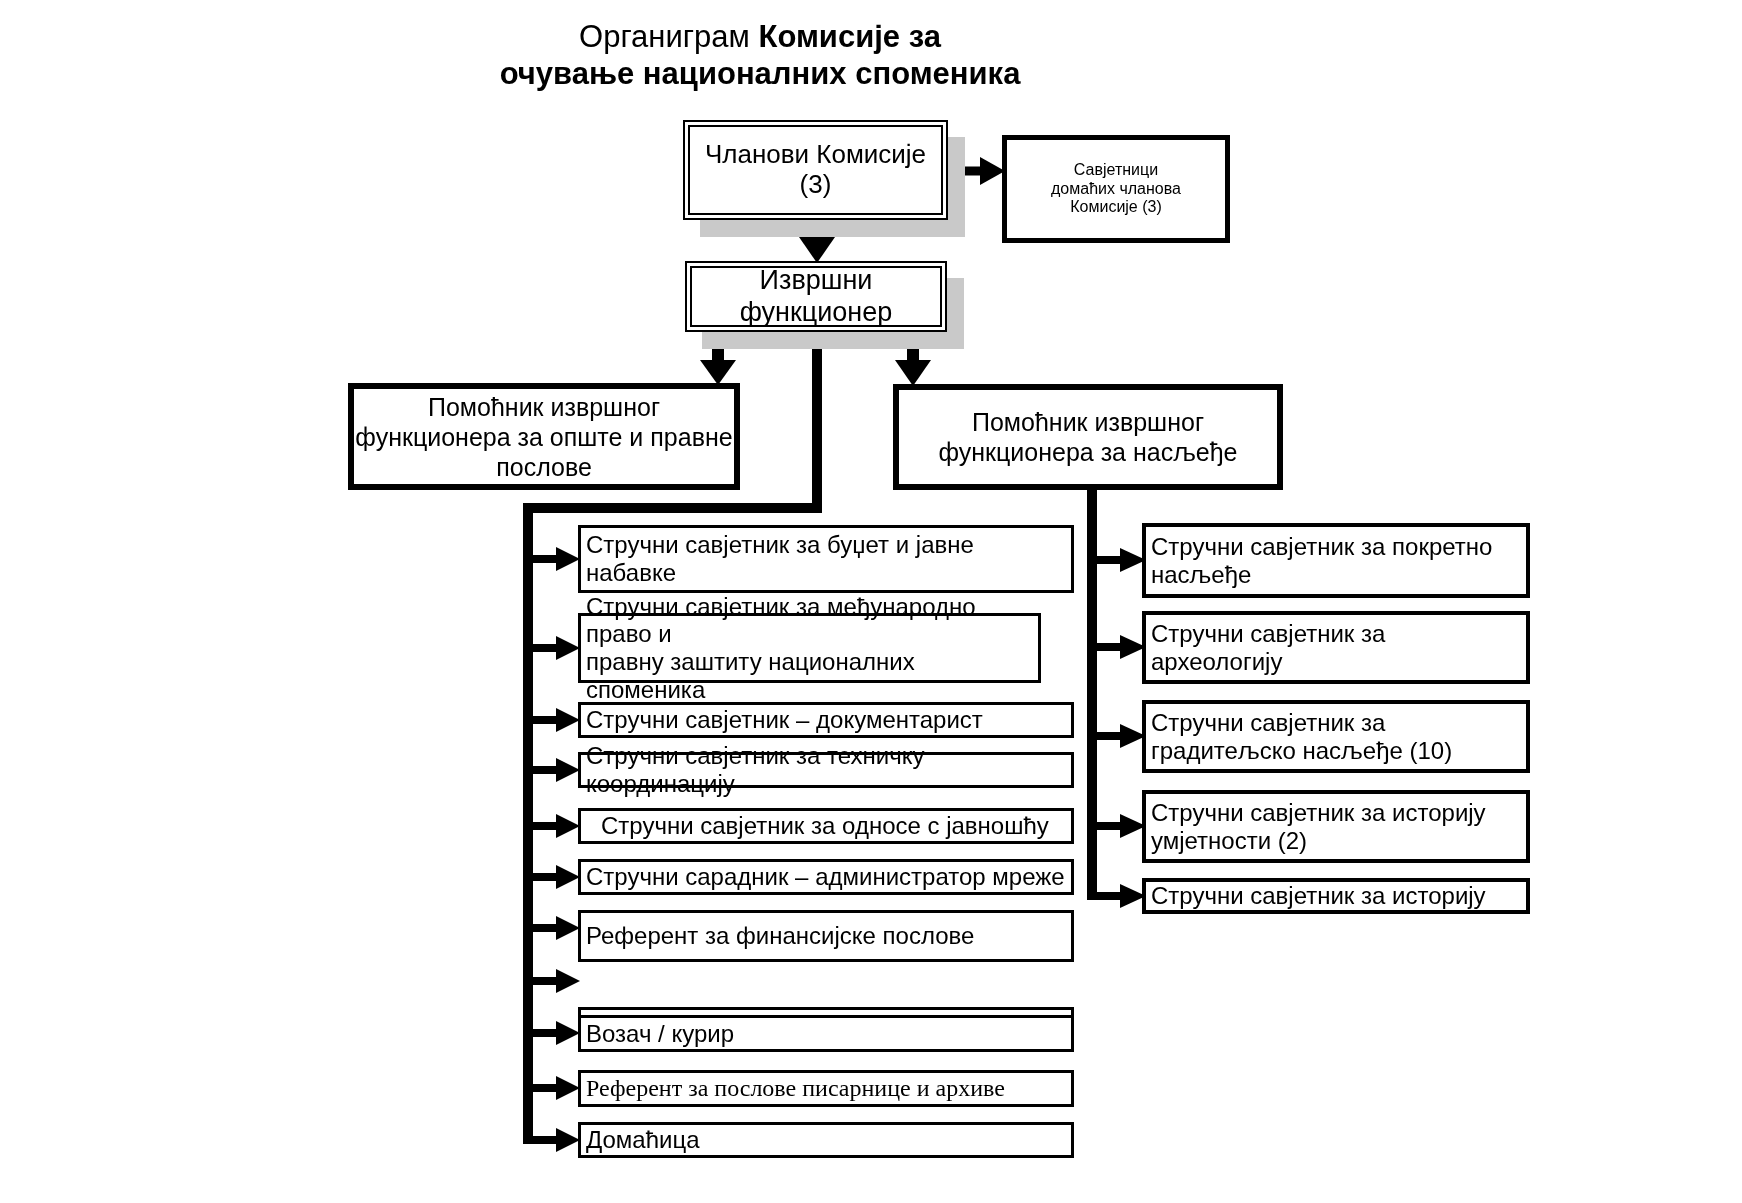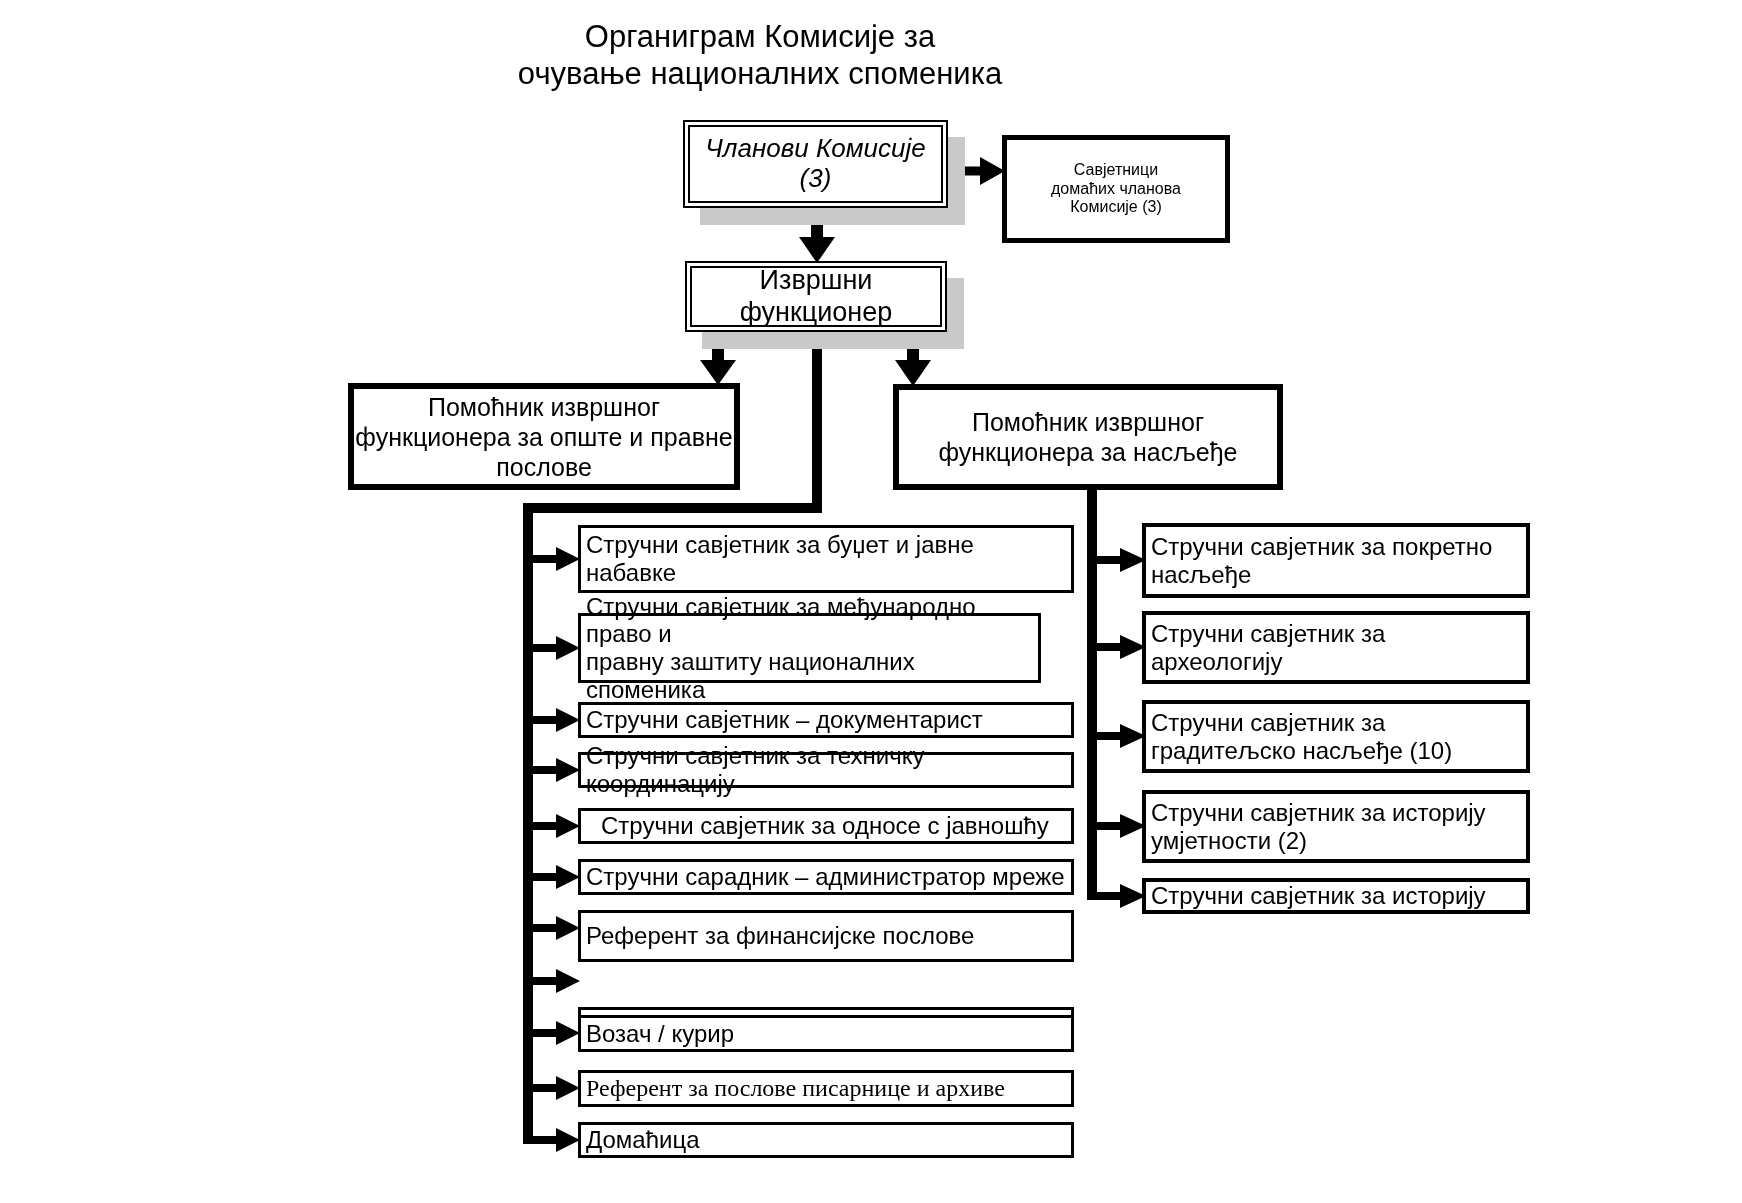--- a/index.html
+++ b/index.html
@@ -21,21 +21,21 @@
     background:var(--bg);
     overflow:hidden;
   }
   .title{
     position:absolute;
     left:180px;top:18px;width:1160px;
     text-align:center;
     font-size:31px;line-height:37px;
     color:var(--text);
   }
-  .title b{font-weight:normal;}
+  .title b{font-weight:bold;}
   .box{
     position:absolute;
     background:var(--fill);
     border:3px solid var(--line);
     display:flex;align-items:center;
     font-size:24px;line-height:1.15;
     color:var(--text);
   }
   .ml{white-space:pre-line;display:block;width:100%;}
   .leftpad{padding-left:5px;padding-right:4px;text-align:left;}
@@ -120,21 +120,21 @@
     <line x1="1087" y1="647" x2="1124" y2="647" stroke-width="8"></line>
     <polygon points="1120,635 1120,659 1146,647"></polygon>
     <line x1="1087" y1="736" x2="1124" y2="736" stroke-width="8"></line>
     <polygon points="1120,724 1120,748 1146,736"></polygon>
     <line x1="1087" y1="826" x2="1124" y2="826" stroke-width="8"></line>
     <polygon points="1120,814 1120,838 1146,826"></polygon>
     <line x1="1087" y1="896" x2="1124" y2="896" stroke-width="8"></line>
     <polygon points="1120,884 1120,908 1146,896"></polygon>
   </svg>
 
-  <div class="box dbl" style="left:683px;top:120px;width:265px;height:88px;font-size:26px;font-style:italic;">
+  <div class="box dbl" style="left:683px;top:120px;width:265px;height:100px;font-size:26px;">
     <span class="ml">Чланови Комисије
 (3)</span>
   </div>
 
   <div class="box adv" style="left:1002px;top:135px;width:228px;height:108px;">
     <span class="ml">Савјетници
 домаћих чланова
 Комисије (3)</span>
   </div>
 

